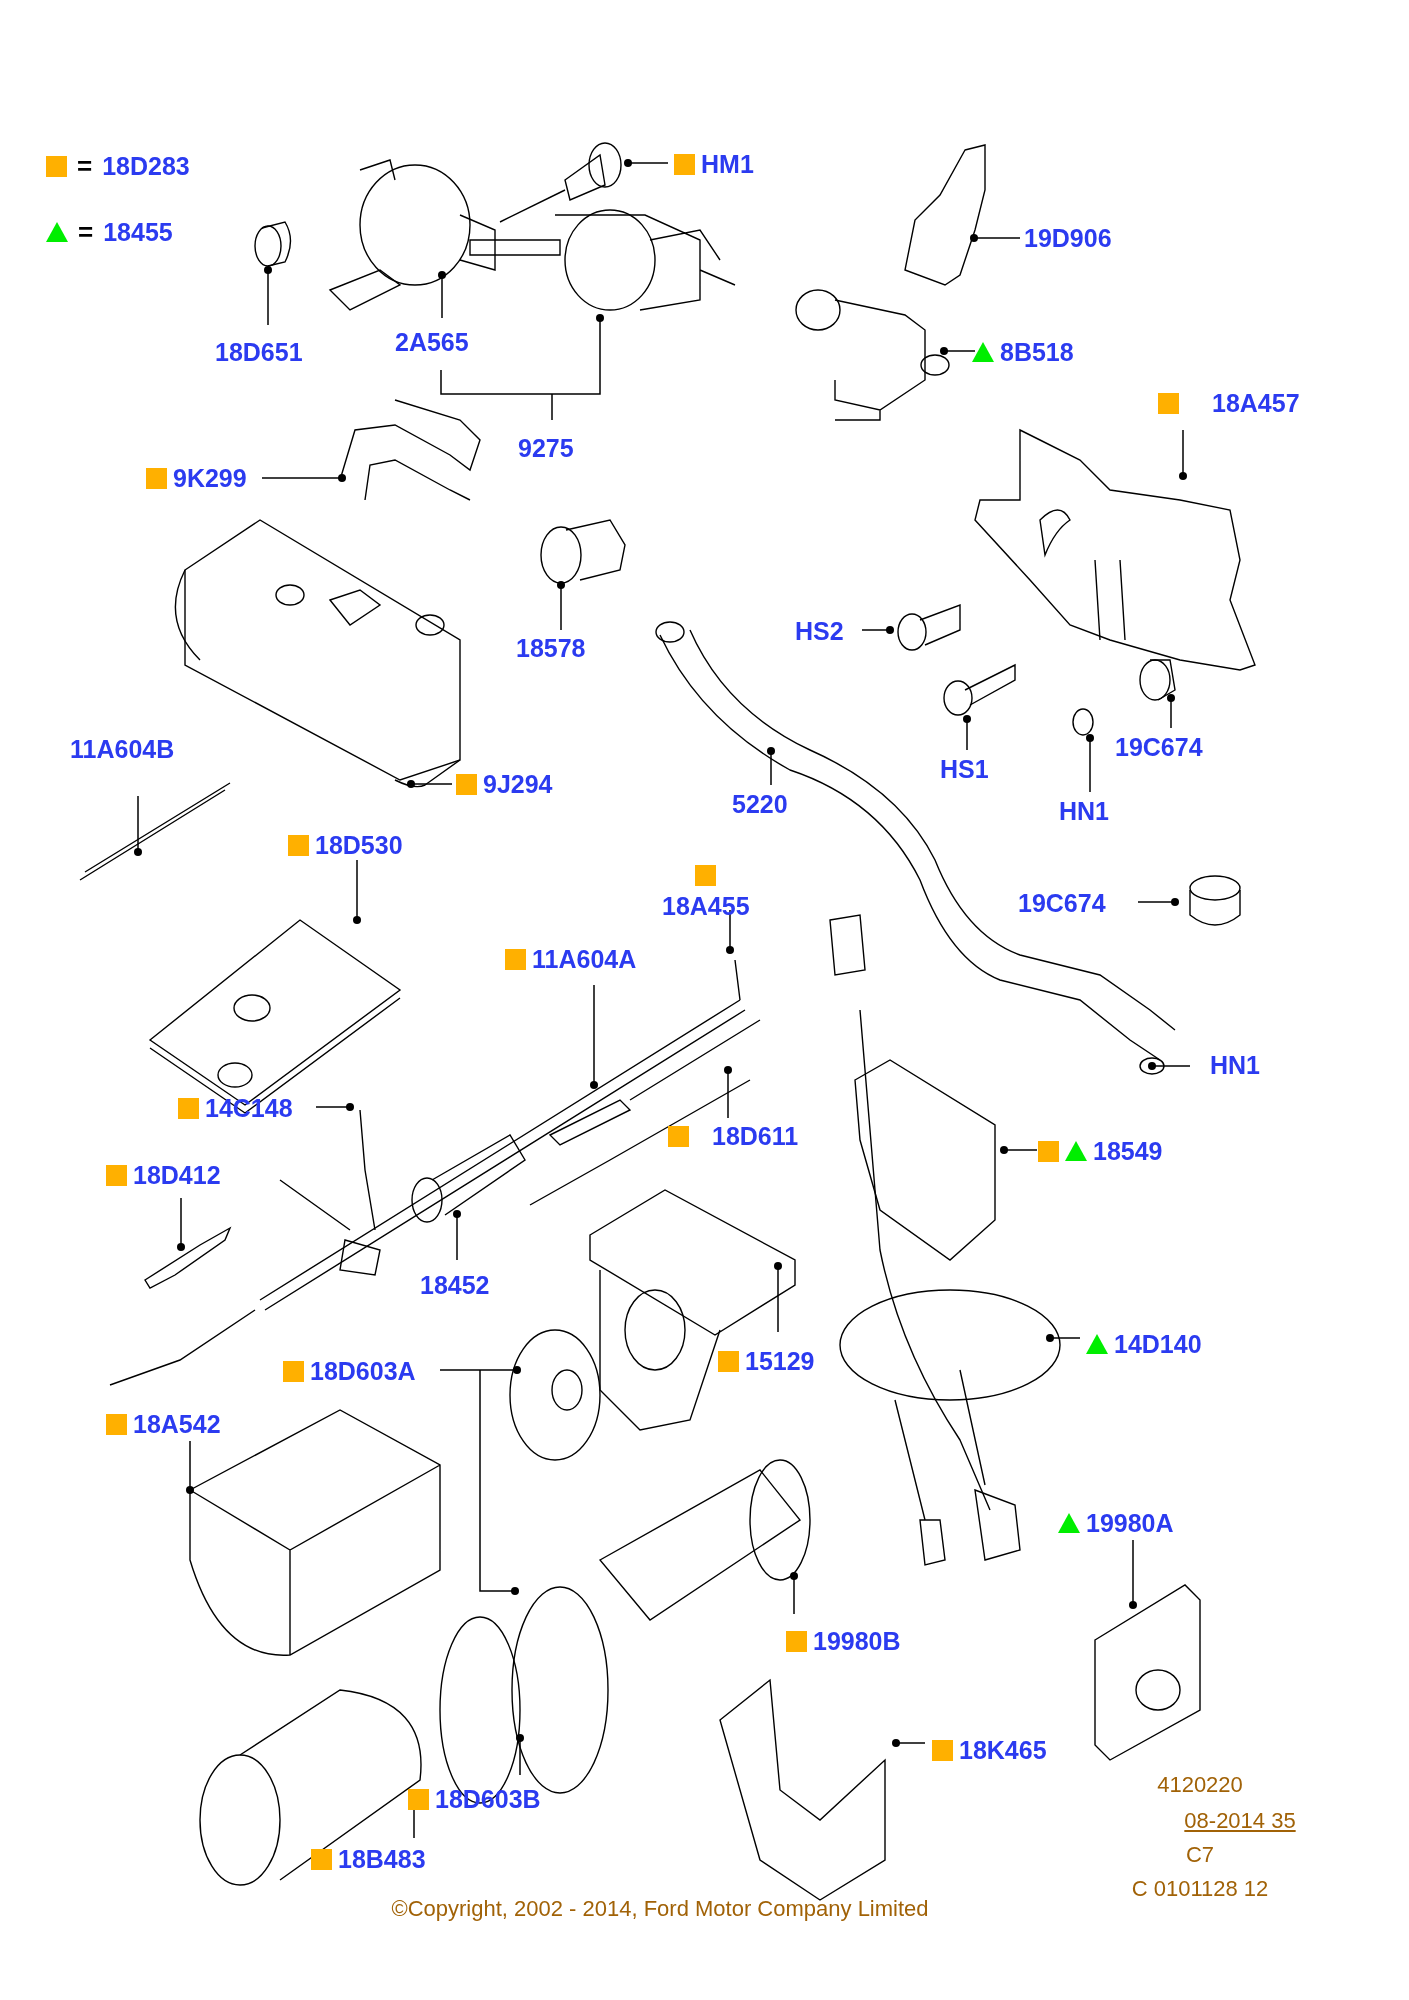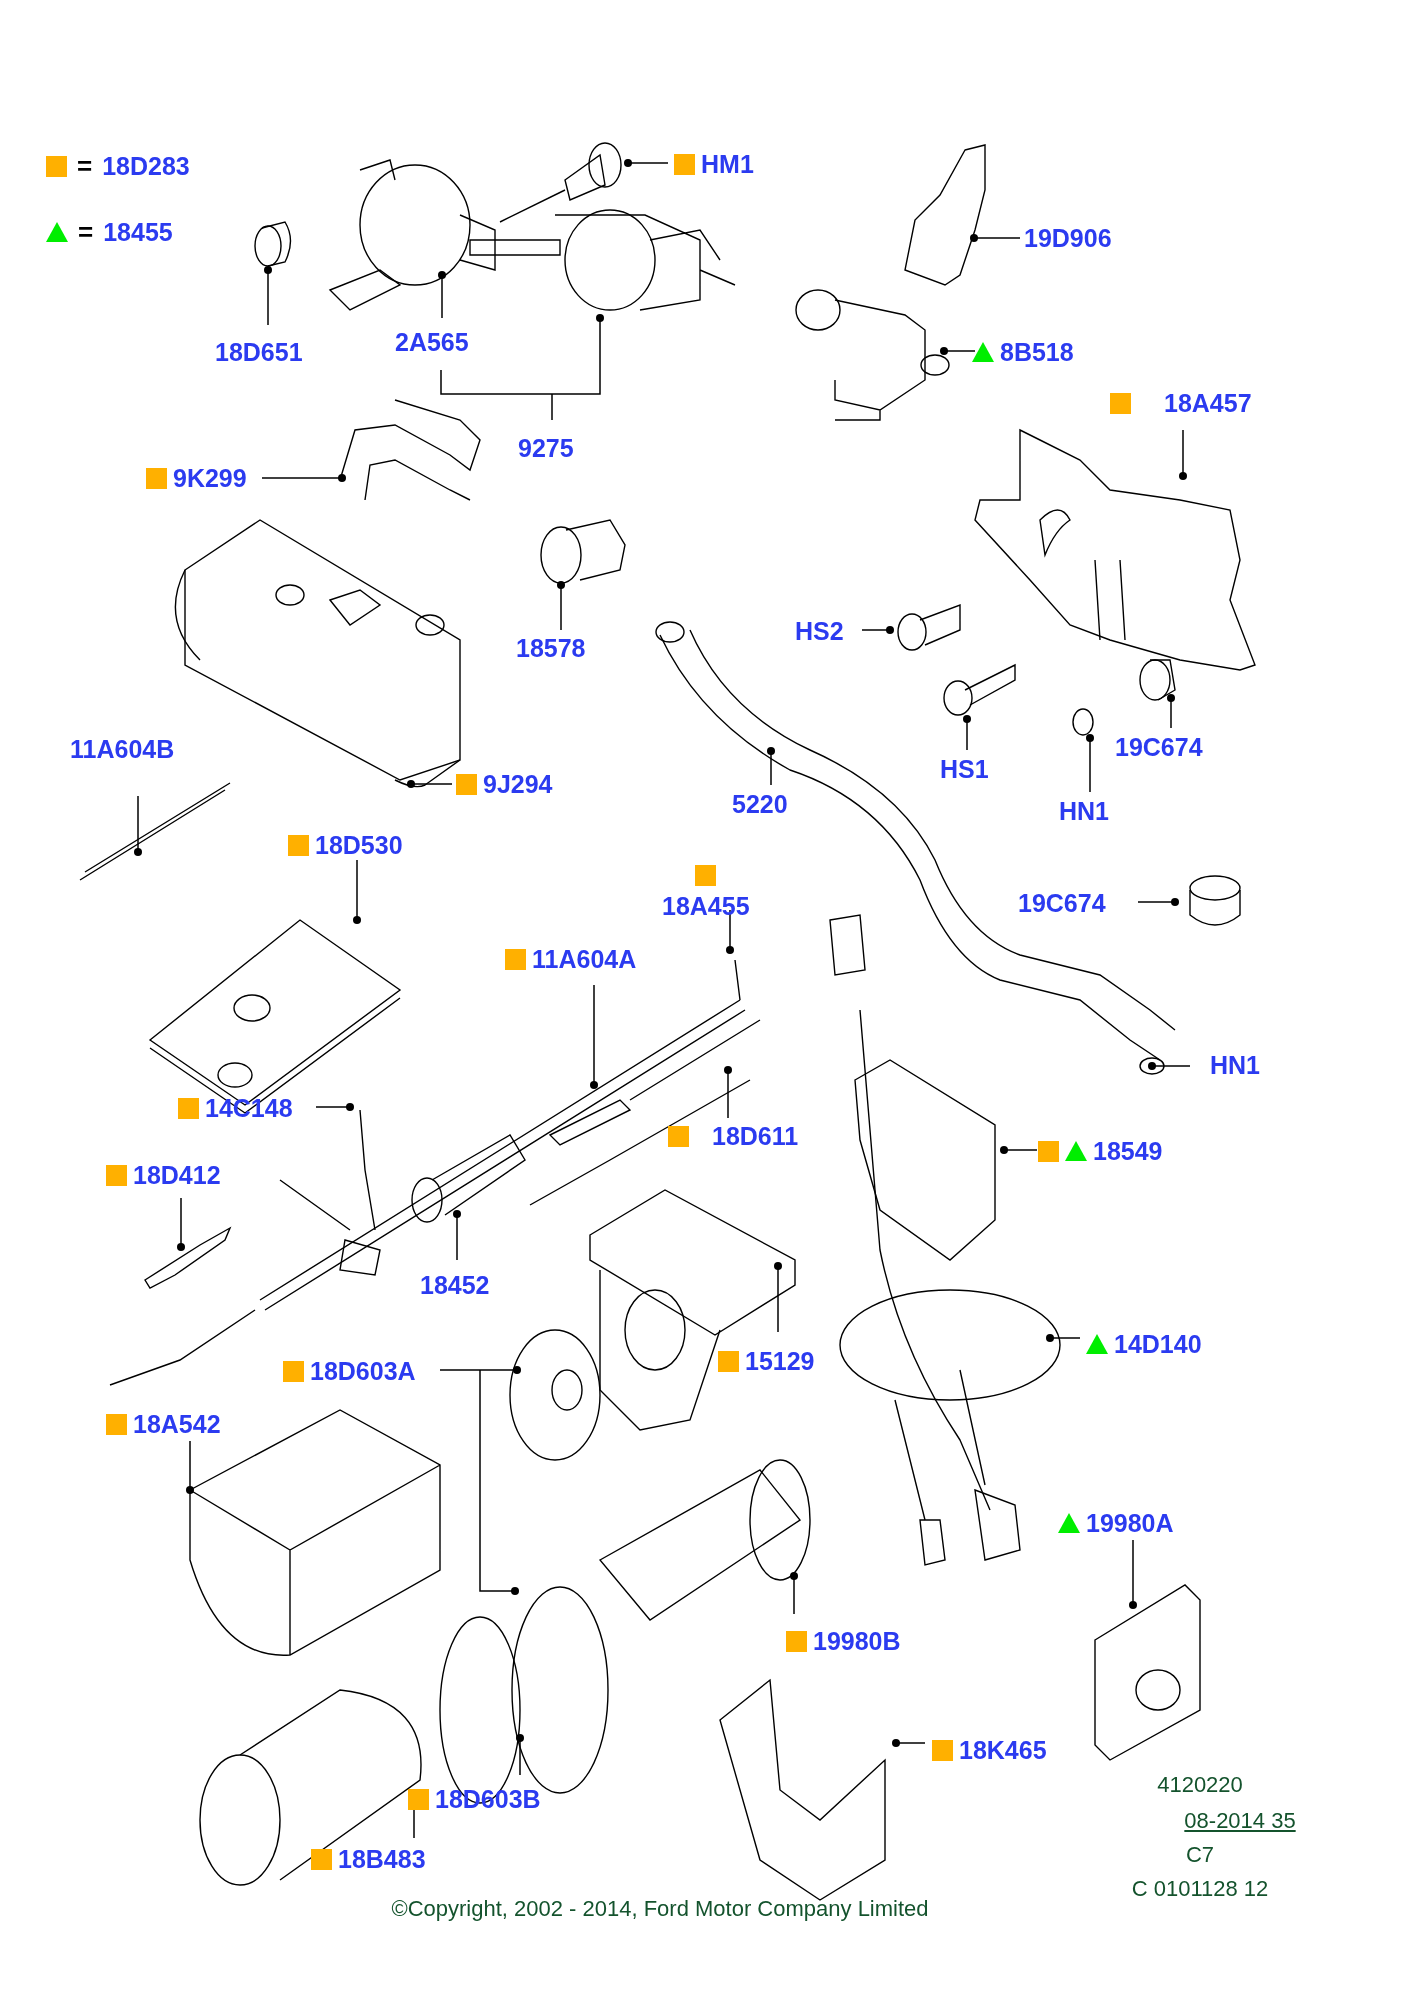--- a/index.html
+++ b/index.html
@@ -6,21 +6,21 @@
   body { width:1409px; height:2000px; position:relative; overflow:hidden;
          font-family:"Liberation Sans", sans-serif; }
   #art { position:absolute; left:0; top:0; width:1409px; height:2000px; }
   .lbl { position:absolute; font-family:"Liberation Sans", sans-serif; font-weight:bold;
          font-size:25px; color:#2b3bf0; white-space:nowrap; line-height:28px;
          display:flex; align-items:center; gap:6px; cursor:pointer; }
   .sq { display:inline-block; width:21px; height:21px; background:#ffb000; }
   .tri { display:inline-block; width:0; height:0; border-left:11px solid transparent;
          border-right:11px solid transparent; border-bottom:20px solid #00ee00; }
   .eq { color:#000; font-weight:bold; font-size:26px; margin:0 4px; }
-  .foot { position:absolute; font-family:"Liberation Sans", sans-serif; color:#14532d; font-size:22px; text-align:center; }
+  .foot { position:absolute; font-family:"Liberation Sans", sans-serif; color:#a16207; font-size:22px; text-align:center; }
   svg .part { fill:none; stroke:#000; stroke-width:1.4; }
   svg .lead { fill:none; stroke:#000; stroke-width:1.5; }
   svg .dot { fill:#000; }
 </style>
 </head>
 <body>
 
 <svg id="art" viewBox="0 0 1409 2000" xmlns="http://www.w3.org/2000/svg">
 
   <g>
@@ -288,21 +288,21 @@
 <div class="lbl" style="left:518px; top:434px;">
     <span>9275</span>
   </div>
 <div class="lbl" style="left:1024px; top:224px;">
     <span>19D906</span>
   </div>
 <div class="lbl" style="left:972px; top:338px;">
     <span class="tri"></span>
     <span>8B518</span>
   </div>
-<div class="lbl" style="left:1110px; top:389px;gap:33px;">
+<div class="lbl" style="left:1158px; top:389px;gap:33px;">
     <span class="sq"></span>
     <span>18A457</span>
   </div>
 <div class="lbl" style="left:146px; top:464px;">
     <span class="sq"></span>
     <span>9K299</span>
   </div>
 <div class="lbl" style="left:516px; top:634px;">
     <span>18578</span>
   </div>

